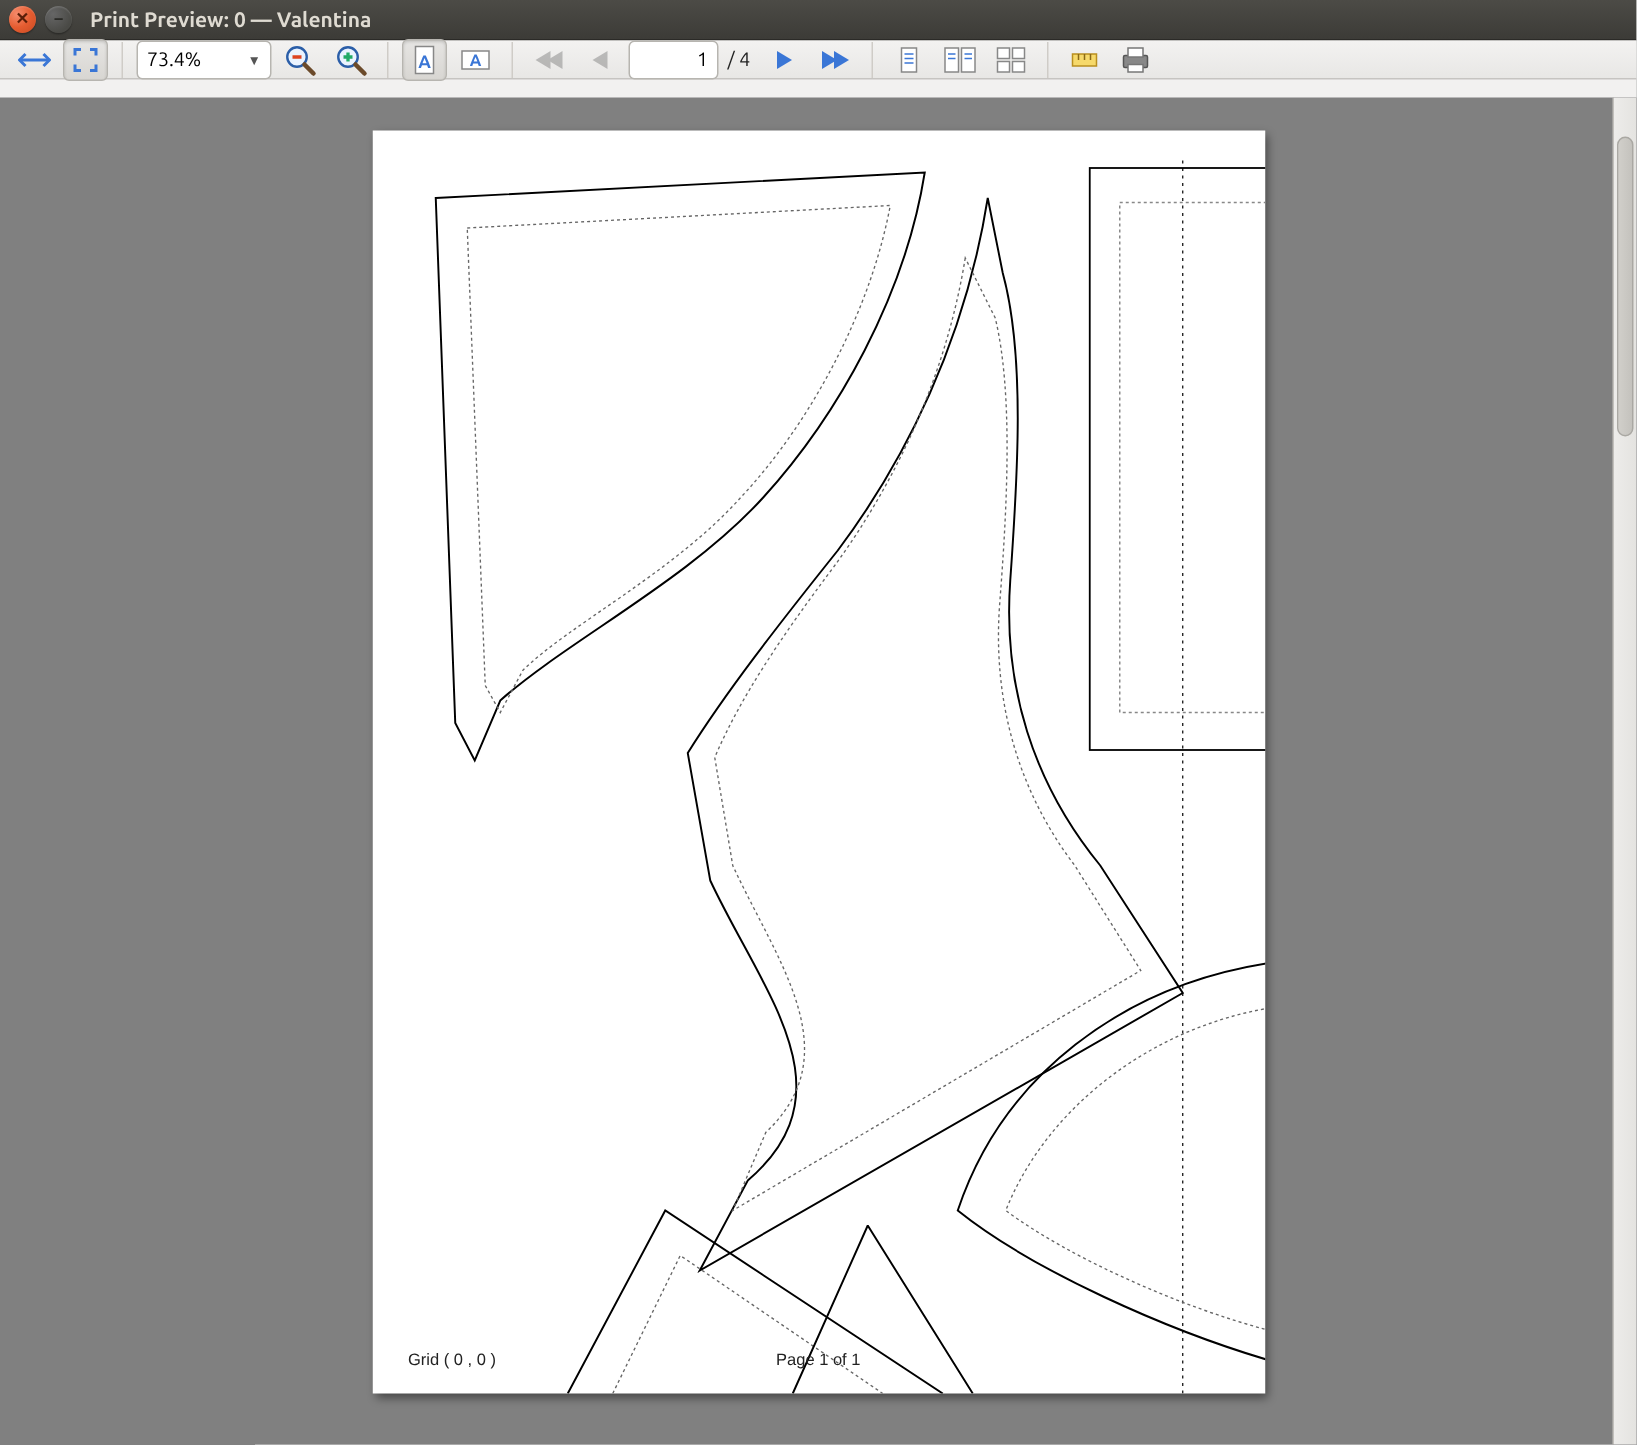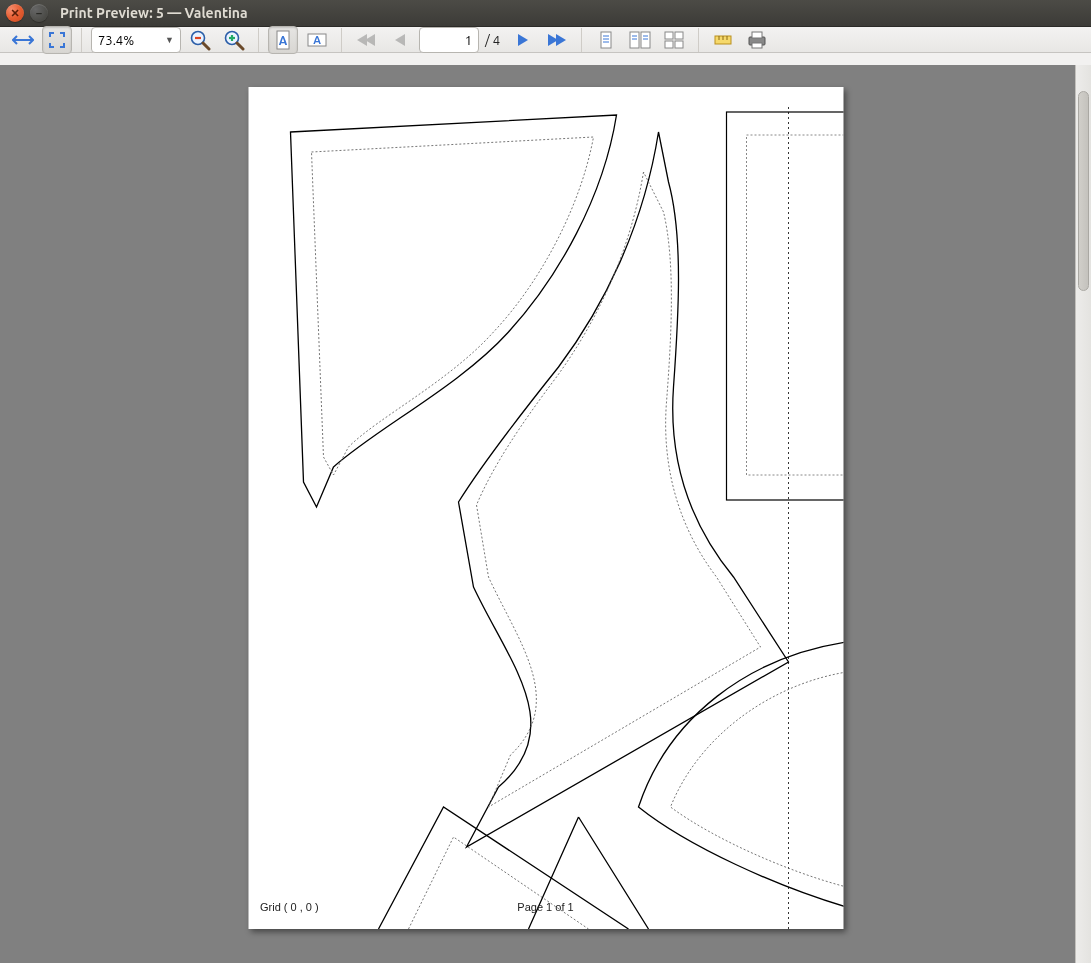--- a/index.html
+++ b/index.html
@@ -107,32 +107,32 @@
     left: 50%; transform: translateX(-50%);
     top: 22px;
     width: 595px; height: 842px;
     background:#fff;
     box-shadow: 2px 3px 6px rgba(0,0,0,0.45);
   }
   .page svg { position:absolute; inset:0; width:100%; height:100%; }
   .page-footer {
     position:absolute; left:0; right:0; bottom: 16px;
     display:flex; justify-content:space-between;
-    padding: 0 12px;
+    padding: 0 24px;
     font-size: 11px; color:#222; font-family: Arial, sans-serif;
   }
   .page-footer .center { position:absolute; left:0; right:0; text-align:center;}
 </style>
 </head>
 <body>
 
 <div class="titlebar">
   <span class="window-btn close">✕</span>
   <span class="window-btn">–</span>
-  <span class="title-text">Print Preview: 5 — Valentina</span>
+  <span class="title-text">Print Preview: 0 — Valentina</span>
 </div>
 
 <div class="toolbar">
 
   <div class="tb-btn">
     <svg width="22" height="18">
       <line x1="1" y1="9" x2="21" y2="9" stroke="#3a76d6" stroke-width="2"></line>
       <polyline points="5,5 1,9 5,13" fill="none" stroke="#3a76d6" stroke-width="2"></polyline>
       <polyline points="17,5 21,9 17,13" fill="none" stroke="#3a76d6" stroke-width="2"></polyline>
     </svg>

